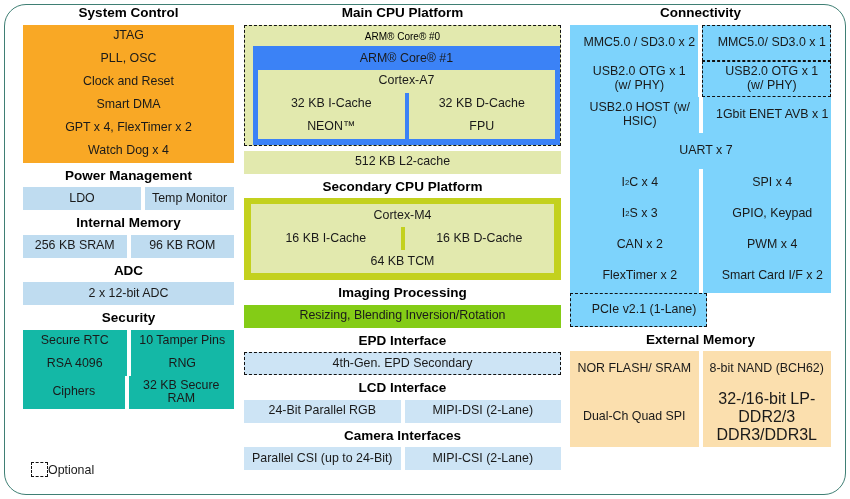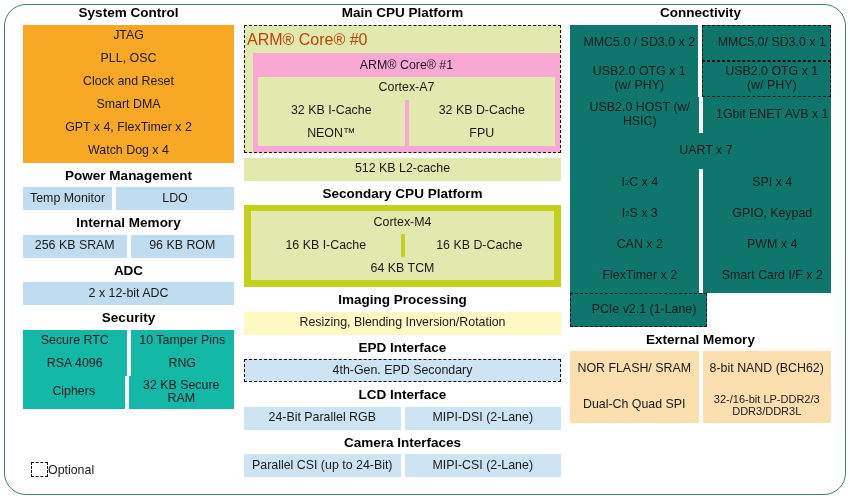--- a/index.html
+++ b/index.html
@@ -50,41 +50,41 @@
     font-size: 12.4px;
     color: #1a1a1a;
     line-height: 1.12;
     padding: 3px 2px;
     min-height: 23px;
   }
   .orange { background: #f9a825; }
   .blue-l { background: #bfdcf0; }
   .blue-m { background: #14b8a6; }
   .blue-e { background: #cde4f5; }
-  .teal   { background: #0f766e; padding-left: 13px; }
+  .teal   { background: #7dd3fc; padding-left: 13px; }
   .orange-l { background: #fbdfae; }
-  .lav    { background: #fef9c3; }
+  .lav    { background: #84cc16; }
   .green-l { background: #e2e9ae; }
   .dashed { border: 1.8px dashed #111; }
 
   
   .cpu-outer {
     position: relative;
     border: 1.8px dashed #111;
     background: #e2e9ae;
     padding: 2px 2px 3px 2px;
   }
   .core0-label {
-    text-align: left;
-    font-size: 16px;
+    text-align: center;
+    font-size: 10px;
     padding: 3px 0 4px 0;
-    color: #c2410c;
+    color: #000000;
   }
   .core1-box {
-    background: #f9a8d4;
+    background: #3b82f6;
     margin: 0 -2px -3px 6px;
     padding: 2px 5px 6px 5px;
   }
   .core1-label {
     text-align: center;
     font-size: 12.4px;
     padding: 3px 0 5px 0;
     color: #1a1a1a;
   }
   .m4-box {
@@ -131,22 +131,22 @@
     </div>
     <div class="row">
       <div class="cell orange">GPT x 4, FlexTimer x 2</div>
     </div>
     <div class="row">
       <div class="cell orange">Watch Dog x 4</div>
     </div>
 
     <div class="sec-title">Power Management</div>
     <div class="row">
+      <div class="cell blue-l" style="flex:0 0 118px">LDO</div>
       <div class="cell blue-l">Temp Monitor</div>
-      <div class="cell blue-l" style="flex:0 0 118px">LDO</div>
     </div>
 
     <div class="sec-title">Internal Memory</div>
     <div class="row">
       <div class="cell blue-l">256 KB SRAM</div>
       <div class="cell blue-l">96 KB ROM</div>
     </div>
 
     <div class="sec-title">ADC</div>
     <div class="row">
@@ -271,21 +271,21 @@
       <div style="flex:1"></div>
     </div>
 
     <div class="sec-title">External Memory</div>
     <div class="row">
       <div class="cell orange-l" style="min-height:36px">NOR FLASH/ SRAM</div>
       <div class="cell orange-l" style="min-height:36px">8-bit NAND (BCH62)</div>
     </div>
     <div class="row">
       <div class="cell orange-l" style="min-height:36px">Dual-Ch Quad SPI</div>
-      <div class="cell orange-l" style="min-height:36px; font-size:11px">32-/16-bit LP-DDR2/3 DDR3/DDR3L</div>
+      <div class="cell orange-l" style="min-height:36px; font-size:16px">32-/16-bit LP-DDR2/3 DDR3/DDR3L</div>
     </div>
   </div>
 
   <div class="legend">
     <div class="legend-swatch"></div>
     <div class="legend-text">Optional</div>
   </div>
 </div>
 
 </body></html>

